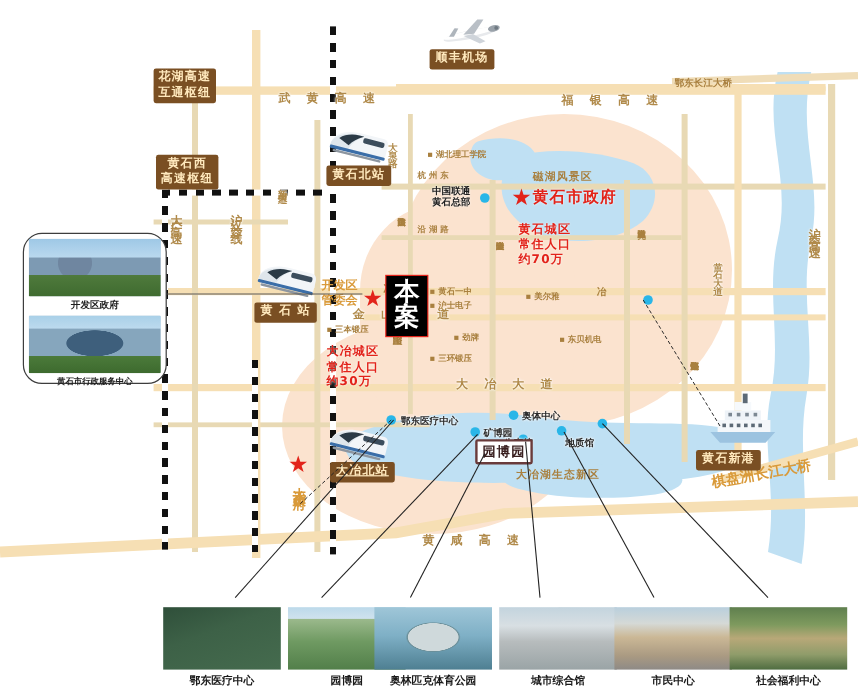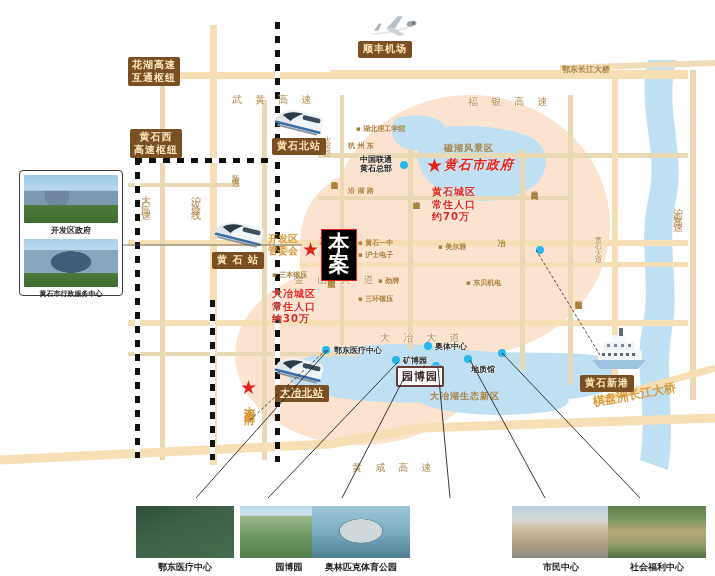--- a/index.html
+++ b/index.html
@@ -56,24 +56,23 @@
   .lbl {
     position: absolute;
     white-space: nowrap;
     line-height: 1.05;
     font-family: "DejaVu Sans", "Liberation Sans", sans-serif;
   }
   
   .road-name {
     color: #b08a4a;
     font-size: 10px;
-    font-weight: normal;
+    font-weight: bold;
     letter-spacing: 5px;
     text-shadow: 0 0 2px #fff, 0 0 2px #fff;
-    margin-top: 17px;
   }
   .road-name.vert {
     writing-mode: vertical-rl;
     letter-spacing: 5px;
   }
   .road-name.sm { font-size: 8px; letter-spacing: 2px; }
 
   
   .small-brown {
     color: #a9803f;
@@ -170,25 +169,25 @@
     font-size: 11px;
     font-weight: bold;
     padding: 1px 4px;
     border-radius: 2px;
     letter-spacing: 1px;
   }
 
   
   #inset-card {
     position: absolute;
-    left: 19px; top: 170px;
-    width: 104px; height: 126px;
+    left: 19px; top: 194px;
+    width: 120px; height: 126px;
     background: #ffffff;
     border: 1px solid #3d3d3d;
-    border-radius: 4px;
+    border-radius: 16px;
     padding: 4px;
   }
   .inset-photo {
     width: 100%; height: 48px;
     border-radius: 1px;
     background-size: cover;
   }
   .inset-cap {
     text-align: center;
     font-size: 8px;
@@ -402,21 +401,21 @@
             <rect x="44" y="27" width="3" height="3"></rect>
         </g>
         <rect x="19" y="18" width="3" height="3" fill="#7c8893"></rect>
         <rect x="26" y="18" width="3" height="3" fill="#7c8893"></rect>
         <rect x="33" y="18" width="3" height="3" fill="#7c8893"></rect>
         <rect x="40" y="18" width="3" height="3" fill="#7c8893"></rect>
       </svg>
     </div>
 
     <div class="star" style="left:426px; top:156px;">★</div>
-    <div class="lbl red-major" style="left:444px; top:158px;font-style:italic;">黄石市政府</div>
+    <div class="lbl red-major" style="left:444px; top:158px;">黄石市政府</div>
 
     <div class="lbl red-block" style="left:432px; top:186px;">
       <span>黄石城区</span><br>
       <span>常住人口</span><br>
       <span>约70万</span>
     </div>
 
     <div class="lbl red-block" style="left:272px; top:288px;">
       <span>大冶城区</span><br>
       <span>常住人口</span><br>
@@ -519,20 +518,26 @@
       <div class="photo-cap">园博园</div>
     </div>
 
     <div class="photo-item" style="left:312px; top:8px;">
       <div class="photo-thumb" style="background:
              radial-gradient(ellipse at 50% 48%, #cfd9db 0 30%, #6a8d96 31%, transparent 33%),
              linear-gradient(to bottom, #9fc6d8 0%, #7fb0c6 45%, #4e7f92 100%);"></div>
       <div class="photo-cap">奥林匹克体育公园</div>
     </div>
 
+    <div class="photo-item" style="left:416px; top:8px;">
+      <div class="photo-thumb" style="background:
+             linear-gradient(to bottom, #c3d4de 0%, #d8dfe3 30%, #b7bcbd 55%, #9aa4a6 100%),
+             linear-gradient(115deg, transparent 40%, #e6eaec 41%, transparent 62%);"></div>
+      <div class="photo-cap">城市综合馆</div>
+    </div>
 
     <div class="photo-item" style="left:512px; top:8px;">
       <div class="photo-thumb" style="background:
              linear-gradient(to bottom, #b9cfdd 0%, #d5d9d6 26%, #cbb896 48%, #aa9a82 78%, #8e8a86 100%);"></div>
       <div class="photo-cap">市民中心</div>
     </div>
 
     <div class="photo-item" style="left:608px; top:8px;">
       <div class="photo-thumb" style="background:
              linear-gradient(to bottom, #5f7f4e 0%, #7e9a5e 28%, #b8a878 50%, #8f9c6a 76%, #4f6d41 100%);"></div>

